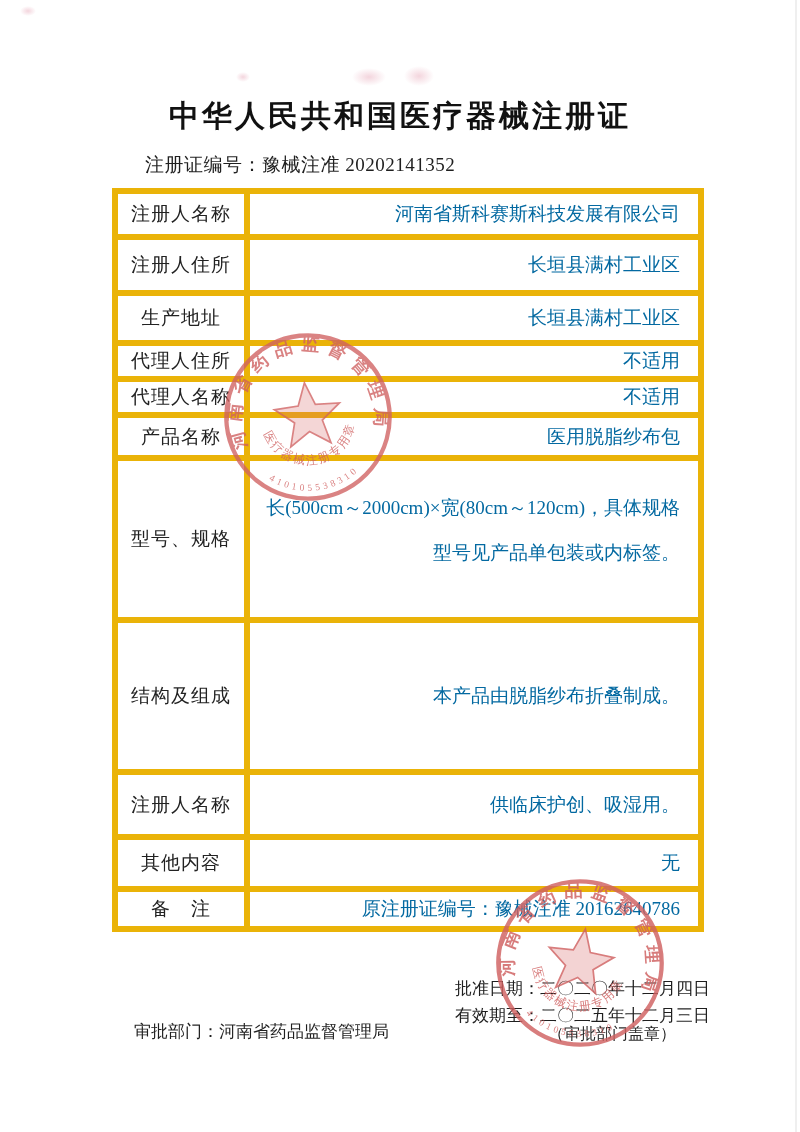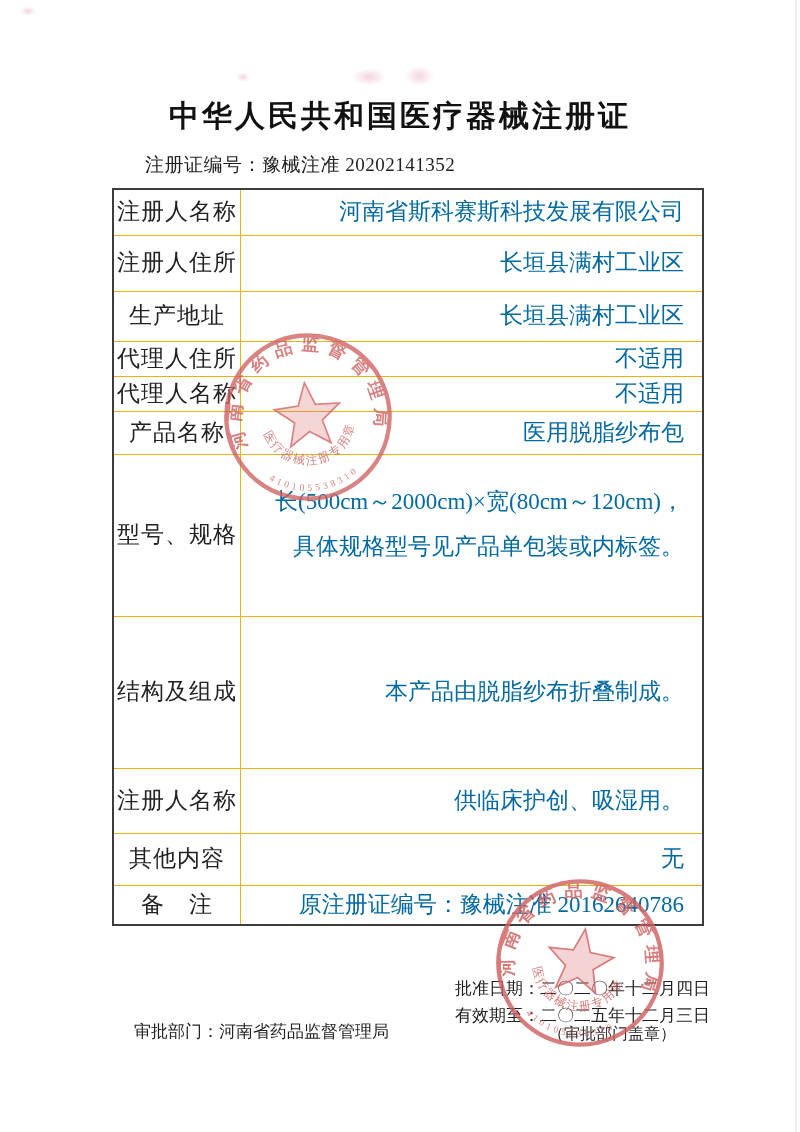--- a/index.html
+++ b/index.html
@@ -24,22 +24,22 @@
   }
   .regline{
     position:absolute;left:145px;top:152px;font-size:19px;letter-spacing:.5px;
   }
 
   table.cert{
     position:absolute;left:112px;top:188px;width:592px;
     border-collapse:collapse;table-layout:fixed;
   }
   table.cert td{
-    border:1px solid #eab308;vertical-align:middle;
-    font-size:23px;line-height:26px;margin-left:40px;
+    border:6px solid #eab308;vertical-align:middle;
+    font-size:19px;line-height:26px;margin-left:40px;
   }
   table.cert{border:2px solid #3c3c3c;}
   td.lbl{width:124px;text-align:center;letter-spacing:1px;color:#222;}
   td.val{padding:2px 18px 2px 13px;color:#0369a1;text-align:right;}
   tr.h46{height:46px}tr.h56{height:56px}tr.h50{height:50px}
   tr.h35{height:35px}tr.h43{height:43px}tr.h162{height:162px}
   tr.h152{height:152px}tr.h65{height:65px}tr.h48{height:48px}
   tr.h52{height:52px}tr.h40{height:40px}
   tr.h162 td.val{vertical-align:top;padding-top:24px;line-height:45px;}
 

